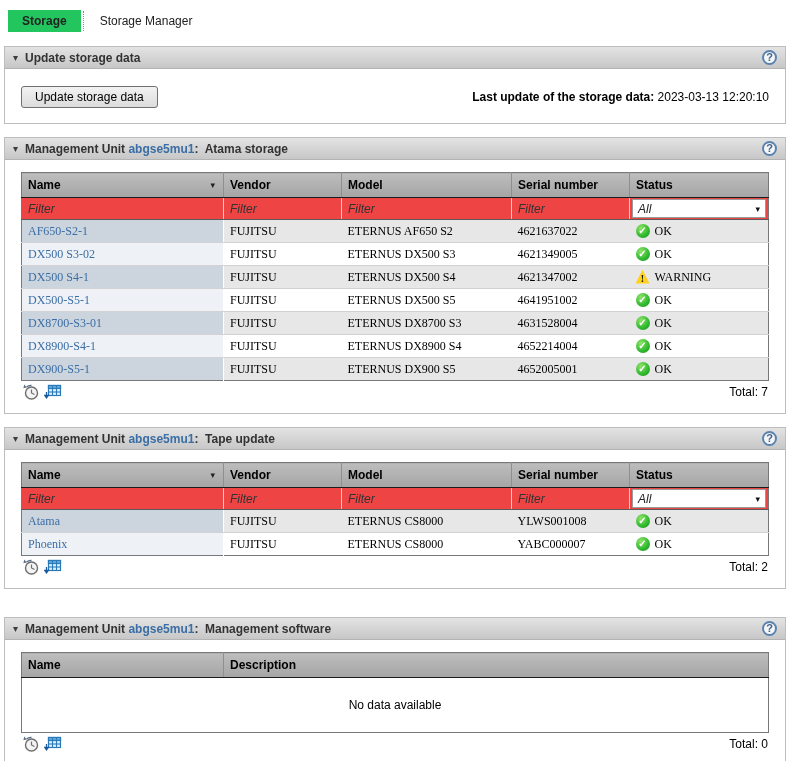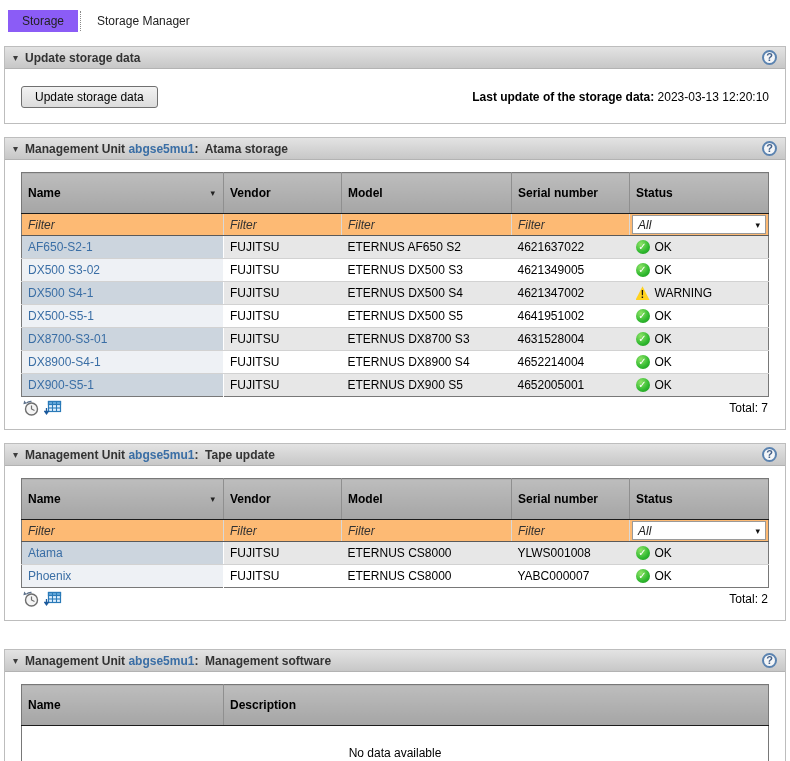--- a/index.html
+++ b/index.html
@@ -8,21 +8,21 @@
     width: 790px; height: 761px;
     font-family: "Liberation Sans", "DejaVu Sans", sans-serif;
     font-size: 12px; color: #000;
     padding: 8px 4px 4px 4px;
     position: relative;
   }
 
   
   .tabbar { display: flex; align-items: center; margin: 2px 0 14px 4px; height: 22px; }
   .tab { padding: 4px 14px; cursor: pointer; color: #222; }
-  .tab.active { background: #8b5cf6; font-weight: normal; }
+  .tab.active { background: #22c55e; font-weight: bold; }
   .tab-sep { border-left: 1px dotted #8a8a8a; height: 20px; margin: 0 2px; }
 
   
   .panel { border: 1px solid #bdbdbd; background: #fff; margin-bottom: 13px; }
   .panel-header {
     height: 22px; display: flex; align-items: center;
     background: linear-gradient(#e3e3e3, #c7c7c7);
     border-bottom: 1px solid #b3b3b3;
     padding: 0 8px; font-weight: bold; color: #333;
   }
@@ -46,39 +46,39 @@
     padding: 3px 13px; cursor: pointer;
   }
   .last-update { margin-left: auto; }
   .last-update b { font-weight: bold; }
 
   
   table.grid { border-collapse: collapse; width: 747px; border: 1px solid #787878; table-layout: fixed; }
   table.grid th {
     background: linear-gradient(#bdbdbd, #a5a5a5);
     text-align: left; font-weight: bold; color: #000;
-    padding: 13px 6px; height: 21px;
+    padding: 5px 6px; height: 21px;
     border-bottom: 1px solid #1c1c1c; border-right: 1px solid #8f8f8f;
   }
   table.grid th:last-child { border-right: none; }
   .th-flex { display: flex; align-items: center; justify-content: space-between; }
   .sort-arrow { font-size: 9px; color: #222; margin-right: 2px; }
   tr.filter-row td {
-    background: #fdba74; font-style: italic; color: #333;
+    background: #ef4444; font-style: italic; color: #333;
     padding: 3px 6px; height: 22px;
     border-bottom: 1px solid #5a5a5a; border-right: 1px solid #d8d8d8;
   }
   tr.filter-row td:last-child { border-right: none; padding: 1px 2px; }
   .status-select {
     width: 100%; height: 19px; border: 1px solid #9a9a9a; background: #fff;
     display: flex; align-items: center; font-style: italic; color: #222;
     padding: 8px 5px; cursor: pointer;
   }
   .select-arrow { margin-left: auto; font-size: 9px; color: #111; font-style: normal; }
-  tr.data-row td { padding: 3px 6px; height: 23px; border-bottom: 1px solid #d2d2d2; }
+  tr.data-row td { padding: 3px 6px; height: 23px; border-bottom: 1px solid #d2d2d2; font-family: Liberation Serif, serif; }
   tr.data-row:last-child td { border-bottom: none; }
   tr.data-row.odd td { background: #e7e7e7; }
   tr.data-row.even td { background: #ffffff; }
   tr.data-row.odd td.c-name { background: #ccd5de; border-right: 1px solid #fff; }
   tr.data-row.even td.c-name { background: #eef1f5; border-right: 1px solid #fff; }
   td.c-name a { color: #3a6ea5; text-decoration: none; cursor: pointer; }
   td.c-status { white-space: nowrap; }
 
   .status-icon { display: inline-block; width: 14px; height: 14px; vertical-align: -3px; margin-right: 5px; position: relative; }
   .status-icon[data-status="OK"] {

